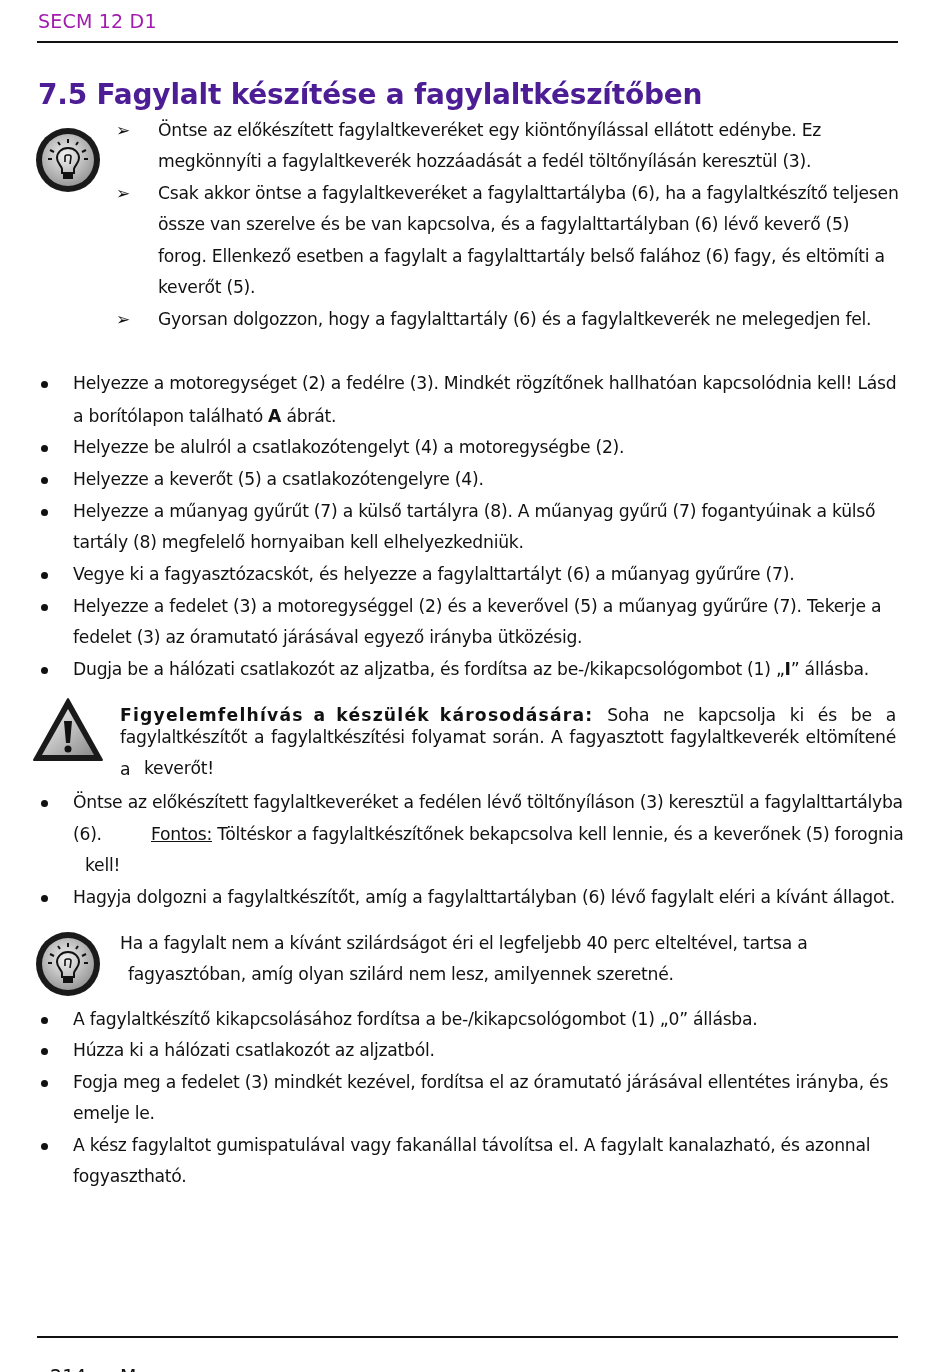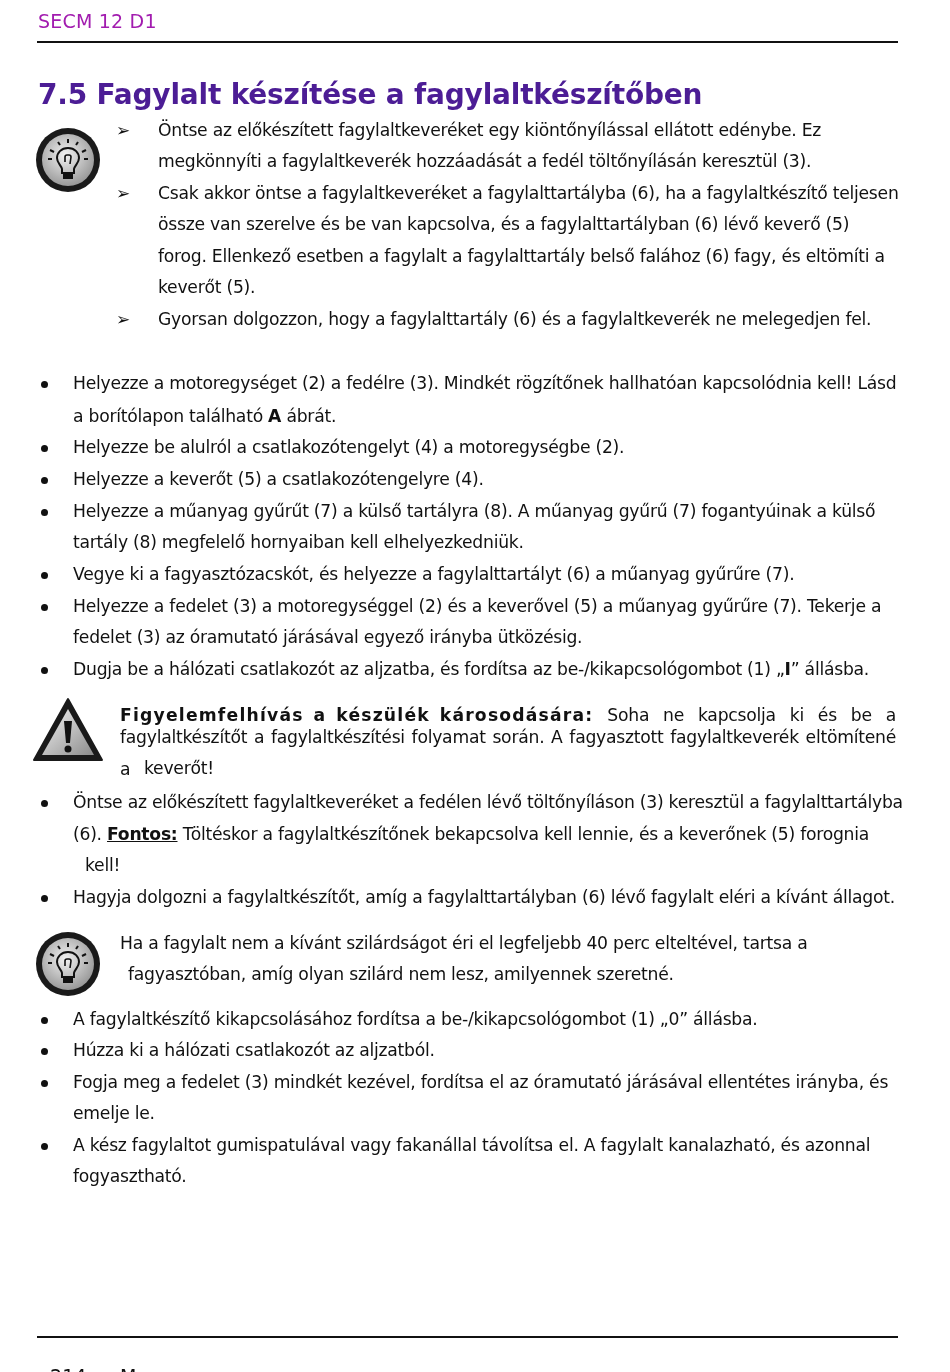--- a/index.html
+++ b/index.html
@@ -28,21 +28,21 @@
   }
   .arrow {
     position: absolute; font-size: 17px; line-height: 31.5px; color: #111;
   }
   .bullet {
     position: absolute; width: 7px; height: 7px; border-radius: 50%;
     background: #111; left: 41px;
   }
   .icon { position: absolute; }
   b.heavy { font-weight: bold; }
-  .fontos { font-weight: bold; text-decoration: underline; }
+  .fontos { font-weight: normal; text-decoration: underline; margin-left: 44px; }
 </style>
 </head>
 <body>
 
 <div class="header-text">SECM 12 D1</div>
 <div class="rule top"></div>
 
 <div class="section-title">7.5 Fagylalt készítése a fagylaltkészítőben</div>
 
 <div class="icon" style="left:34px; top:126px; width:68px; height:68px;">

